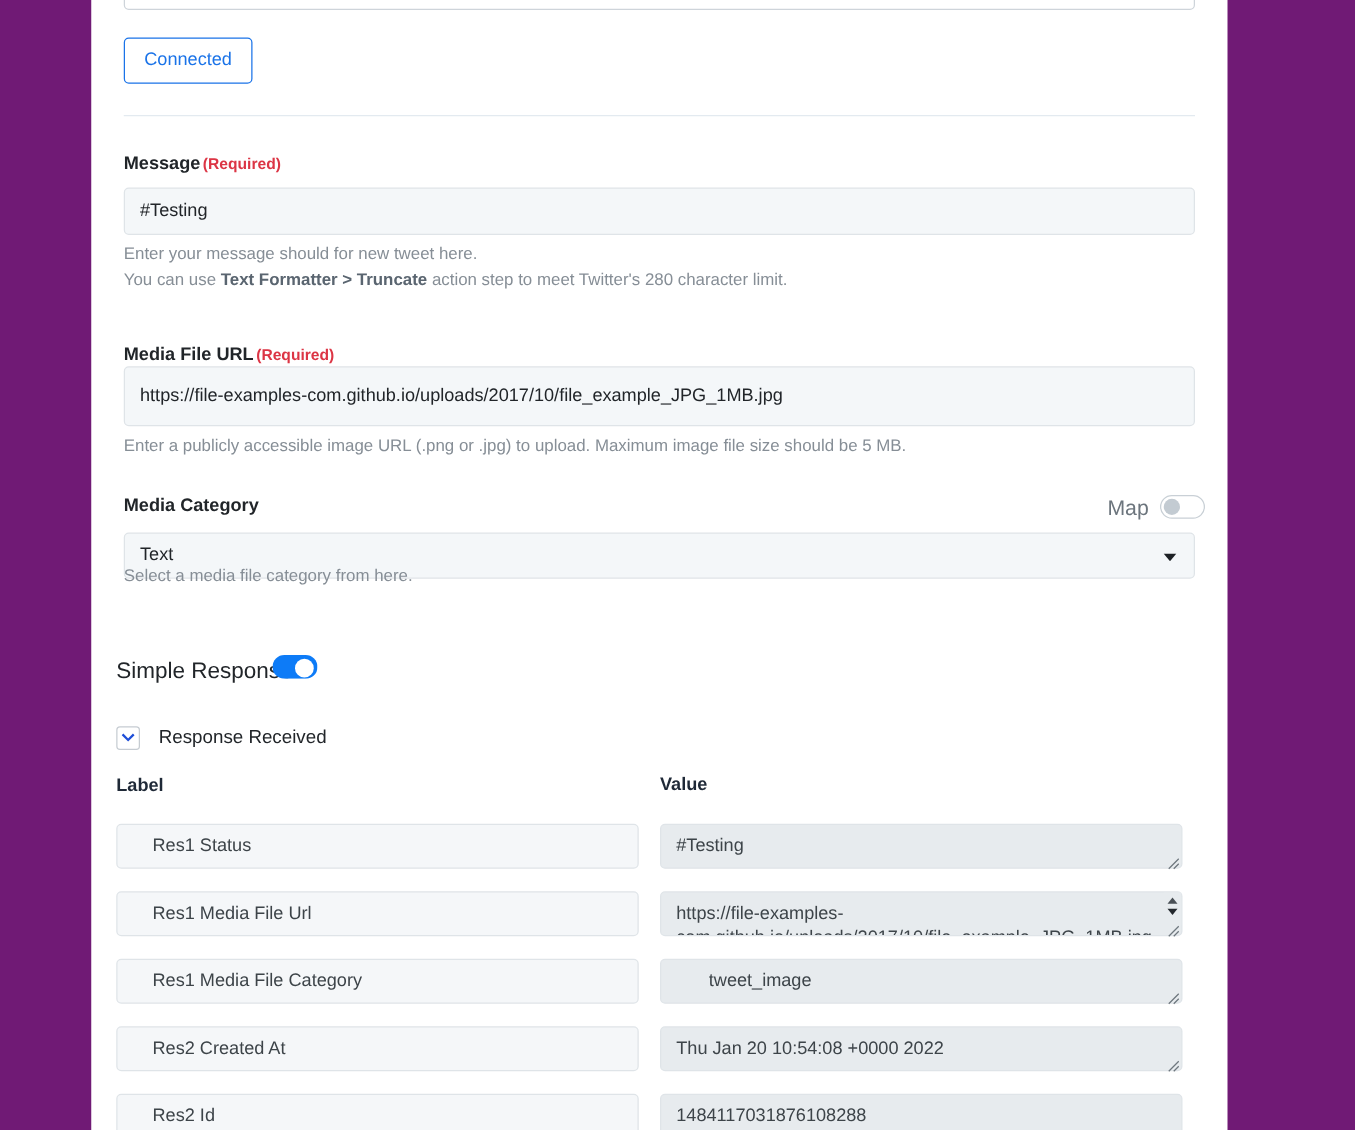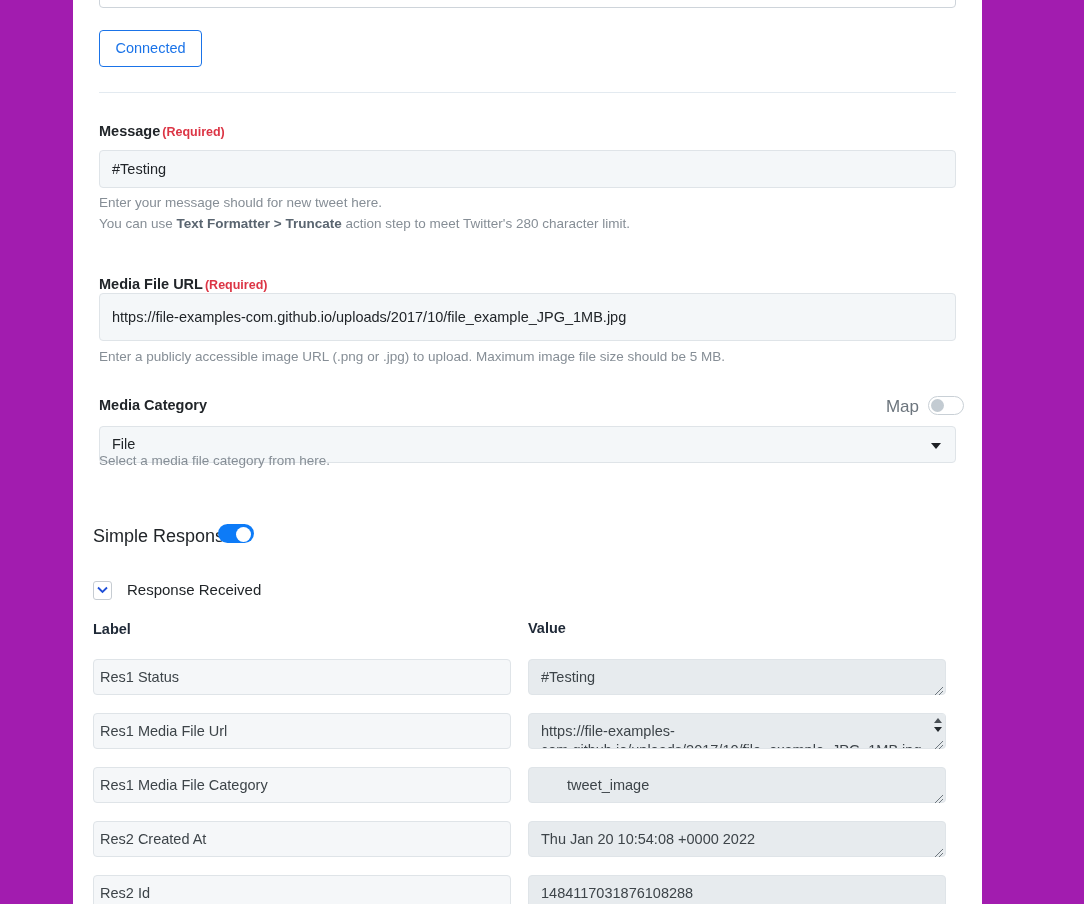--- a/index.html
+++ b/index.html
@@ -6,21 +6,21 @@
   html, body {
     margin: 0; padding: 0;
     width: 1084px; height: 904px;
     overflow: hidden;
     background: #f0f3f5;
     font-family: "Liberation Sans", sans-serif;
   }
   #app {
     position: relative;
     width: 1084px; height: 904px;
-    background: #a21caf;
+    background: #701a75;
   }
 
   
   .card {
     position: absolute;
     left: 73px; top: 0;
     width: 909px; height: 904px;
     background: #ffffff;
     overflow: hidden;
   }
@@ -186,21 +186,21 @@
 
   .row-label {
     position: absolute;
     left: 20px;
     width: 418px; height: 36px;
     background: #f5f7f9;
     border: 1px solid #dfe4e8;
     border-radius: 4px;
     font-size: 14.5px;
     color: #3d4449;
-    padding: 0 6px;
+    padding: 0 28px;
     font-family: "Liberation Sans", sans-serif;
   }
   .row-value {
     position: absolute;
     left: 455px;
     width: 418px; height: 36px;
     background: #e7ebee;
     border: 1px solid #dfe4e8;
     border-radius: 4px;
     font-size: 14.5px;
@@ -255,21 +255,21 @@
     <input class="text-input tall" style="top: 293px;" value="https://file-examples-com.github.io/uploads/2017/10/file_example_JPG_1MB.jpg">
     <div class="helper" style="top:349px;">Enter a publicly accessible image URL (.png or .jpg) to upload. Maximum image file size should be 5 MB.</div>
 
     <div class="field-label" style="left:26px; top:397px;">Media Category</div>
     <div class="map-label" style="top:397px;">Map</div>
     <div class="toggle off" style="right:18px; top:396px;">
       <div class="knob"></div>
     </div>
 
     <div class="select-box">
-      <span class="sel-val">File</span>
+      <span class="sel-val">Text</span>
       <span class="select-arrow"></span>
     </div>
     <div class="helper" style="top:453px;">Select a media file category from here.</div>
 
     <div class="simple-resp-label">Simple Response</div>
     <div class="toggle on" style="left:145px; top:524px;">
       <div class="knob"></div>
     </div>
 
     <button class="collapse-btn">

